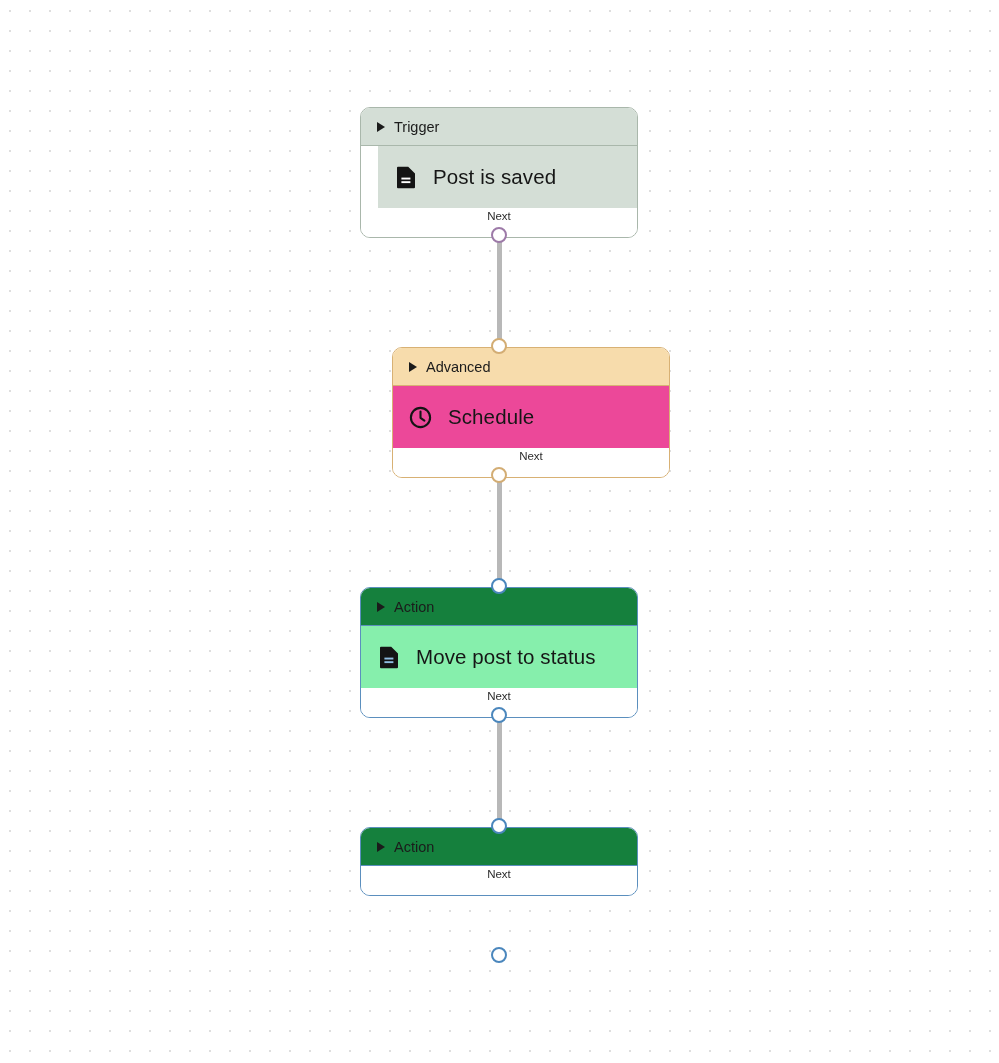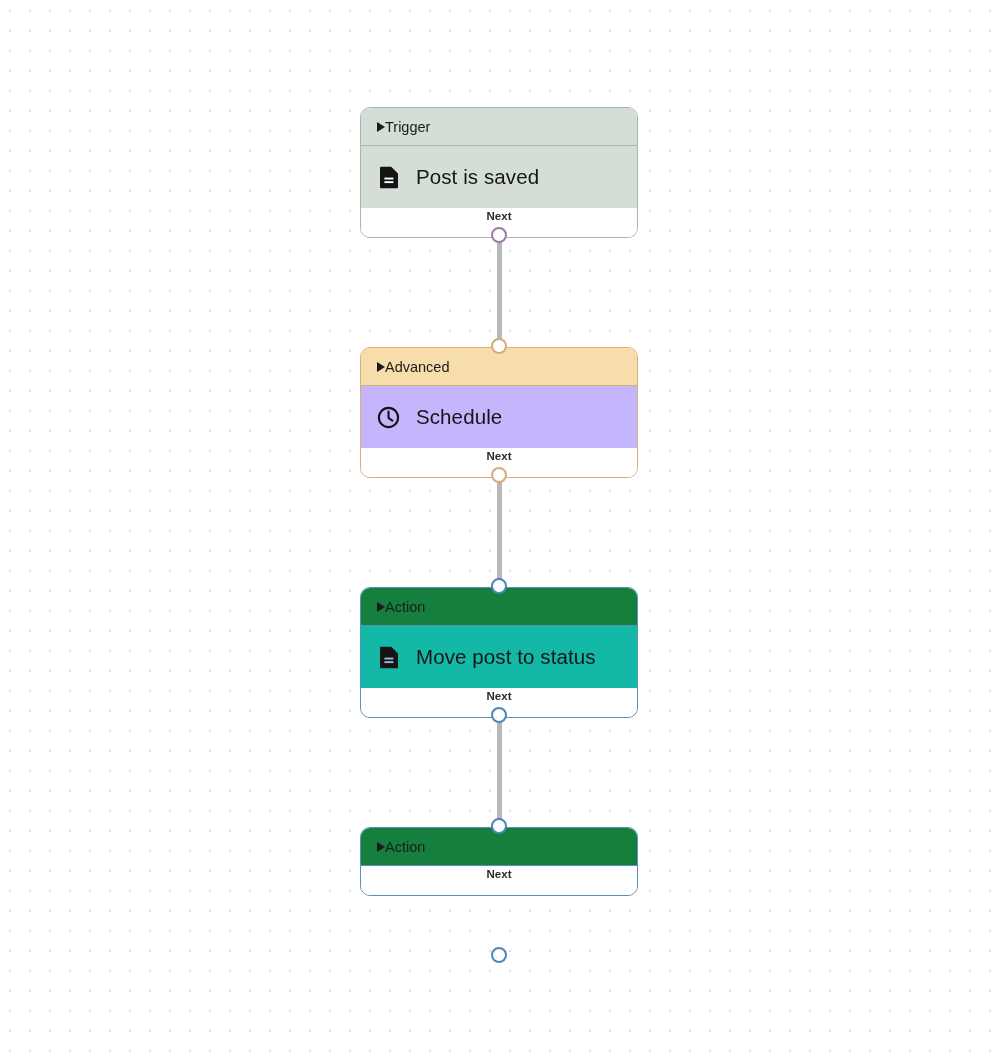--- a/index.html
+++ b/index.html
@@ -43,20 +43,21 @@
     width: 278px;
     box-sizing: border-box;
     border-radius: 10px;
     background-color: #ffffff;
     border: 1.5px solid #9a9a9a;
     overflow: hidden;
   }
   .node-header {
     display: flex;
     align-items: center;
+    gap: 9px;
     height: 38px;
     padding: 0 16px;
     box-sizing: border-box;
     font-size: 14.5px;
     color: #1b1b1b;
     border-bottom: 1.5px solid #9a9a9a;
   }
   .disclosure {
     width: 0;
     height: 0;
@@ -90,49 +91,48 @@
   .node-footer {
     height: 29px;
     background-color: #ffffff;
     display: flex;
     align-items: flex-start;
     justify-content: center;
     padding-top: 2px;
     box-sizing: border-box;
     font-size: 11.5px;
     color: #2b2b2b;
-    font-weight: bold;
   }
 
   
   .port {
     position: absolute;
     left: 491px;
     width: 16px;
     height: 16px;
     box-sizing: border-box;
     border-radius: 50%;
     background-color: #ffffff;
     border: 2px solid #9a9a9a;
   }
 
   
   .node.trigger { border-color: #a9b7ab; }
   .node.trigger .node-header { background-color: #d4ded6; border-bottom-color: #a9b7ab; }
-  .node.trigger .node-body   { background-color: #d4ded6; }
+  .node.trigger .node-body   { background-color: #d4ded6; margin-left: 17px; }
   .port.trigger { border-color: #9d7aa8; }
 
-  .node.advanced { border-color: #d8b174; }
+  .node.advanced { border-color: #d8b174; margin-left: 32px; }
   .node.advanced .node-header { background-color: #f7dcac; border-bottom-color: #d8b174; }
-  .node.advanced .node-body   { background-color: #c4b5fd; align-items: center; }
+  .node.advanced .node-body   { background-color: #ec4899; align-items: center; }
   .port.advanced { border-color: #d3ad74; }
 
   .node.action { border-color: #5b8fbe; }
   .node.action .node-header { background-color: #15803d; border-bottom-color: #5b8fbe; }
-  .node.action .node-body   { background-color: #14b8a6; }
+  .node.action .node-body   { background-color: #86efac; }
   .port.action { border-color: #4b87bd; }
 </style>
 </head>
 <body>
 
 <div id="canvas">
 
   <div class="edge" style="top:236px;height:110px;"></div>
   <div class="edge" style="top:476px;height:110px;"></div>
   <div class="edge" style="top:716px;height:110px;"></div>

